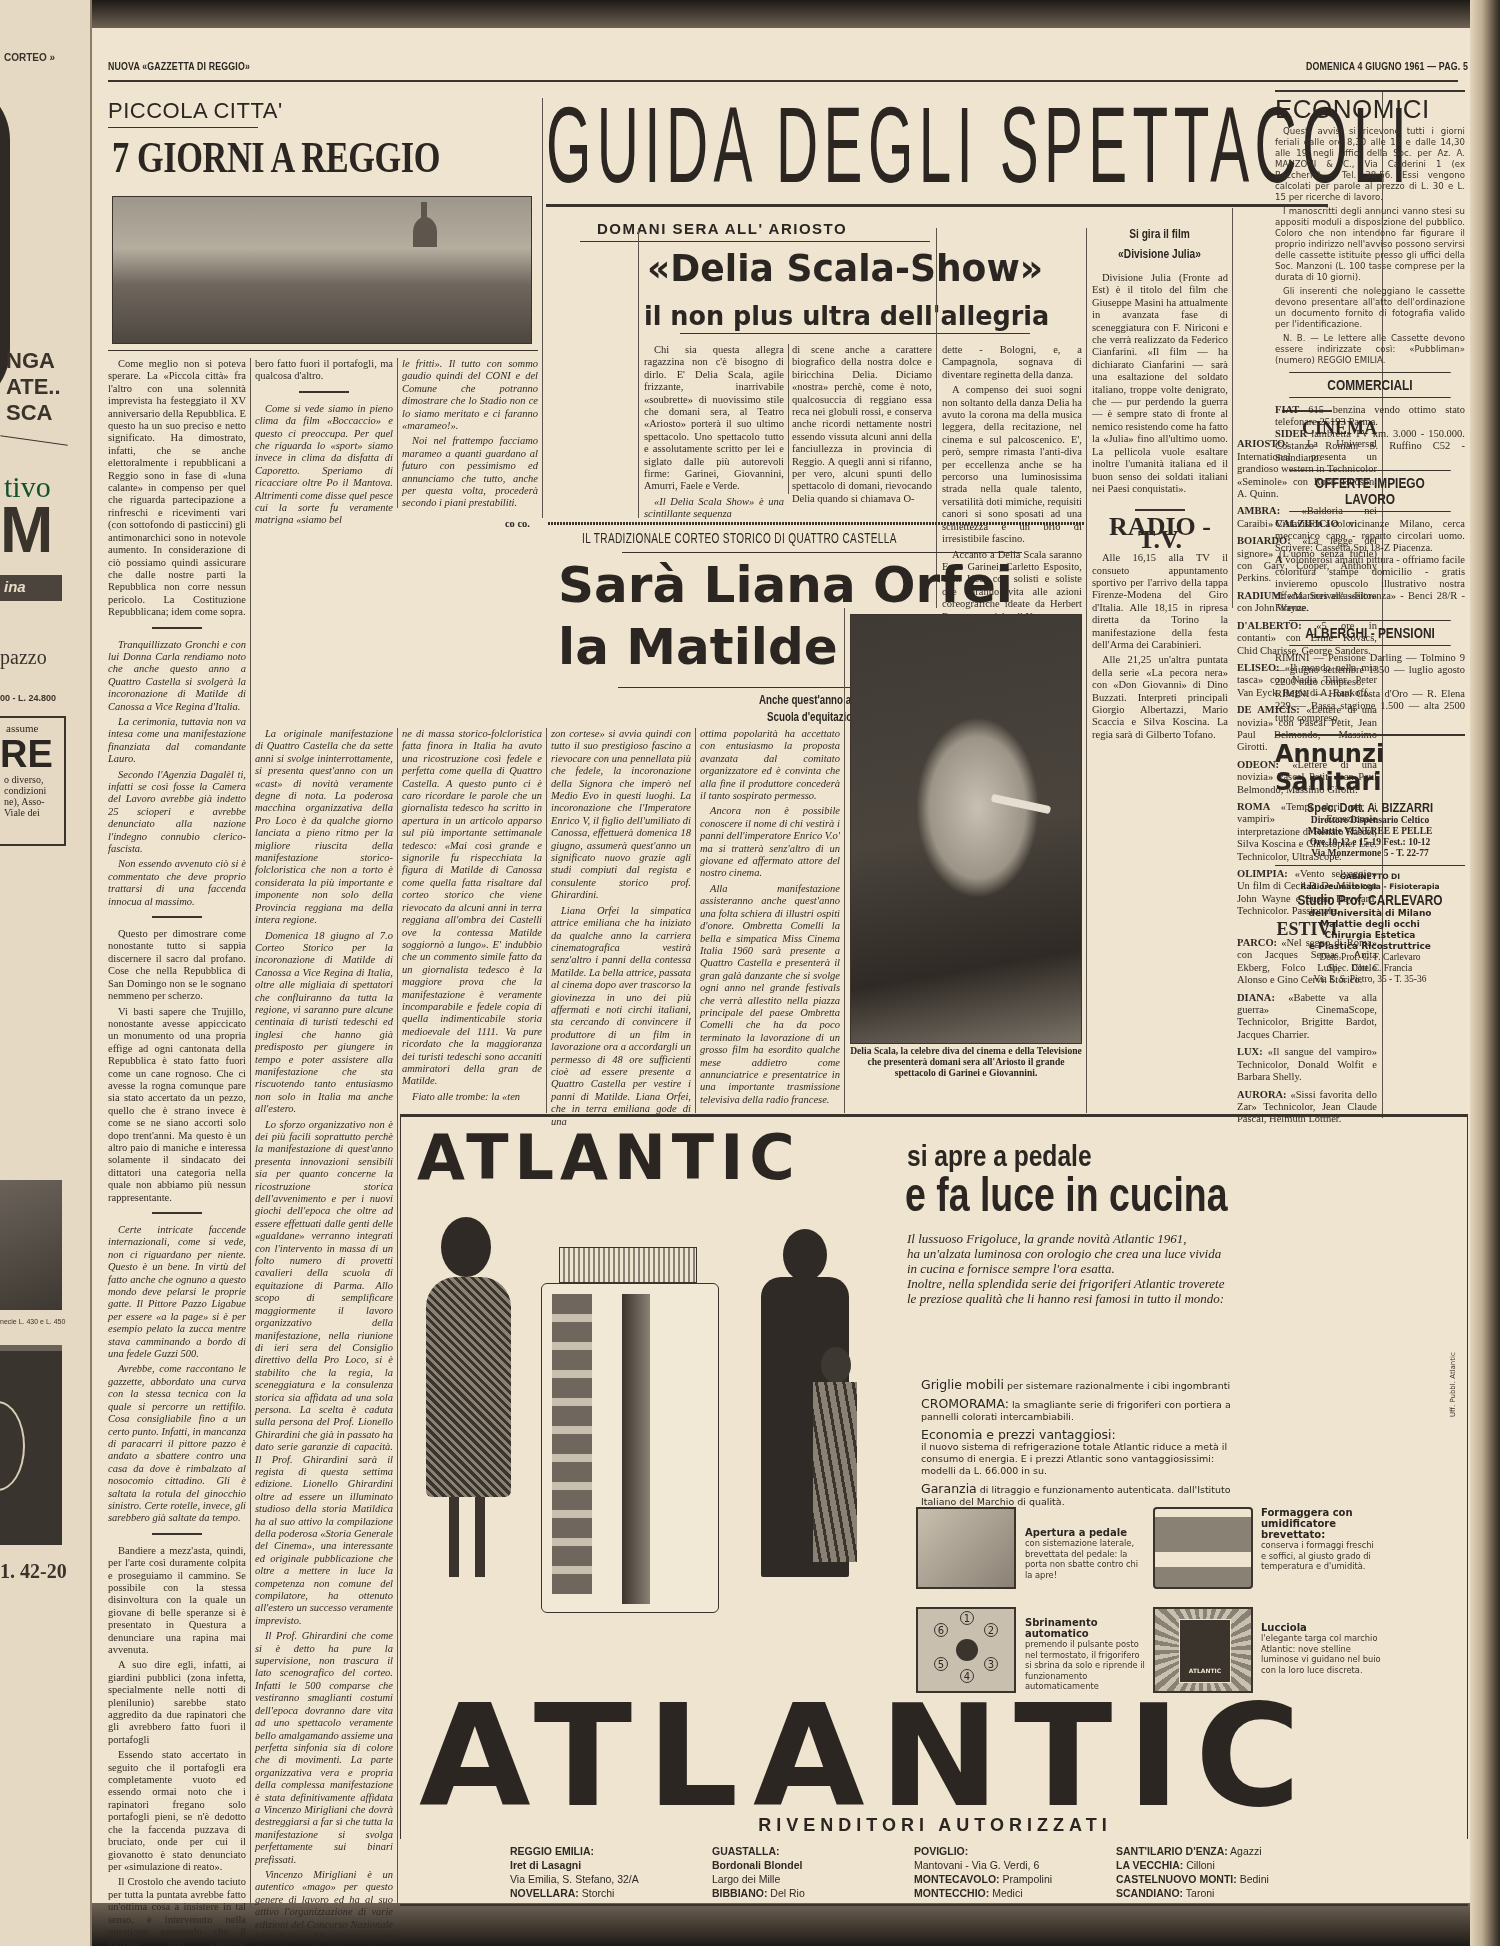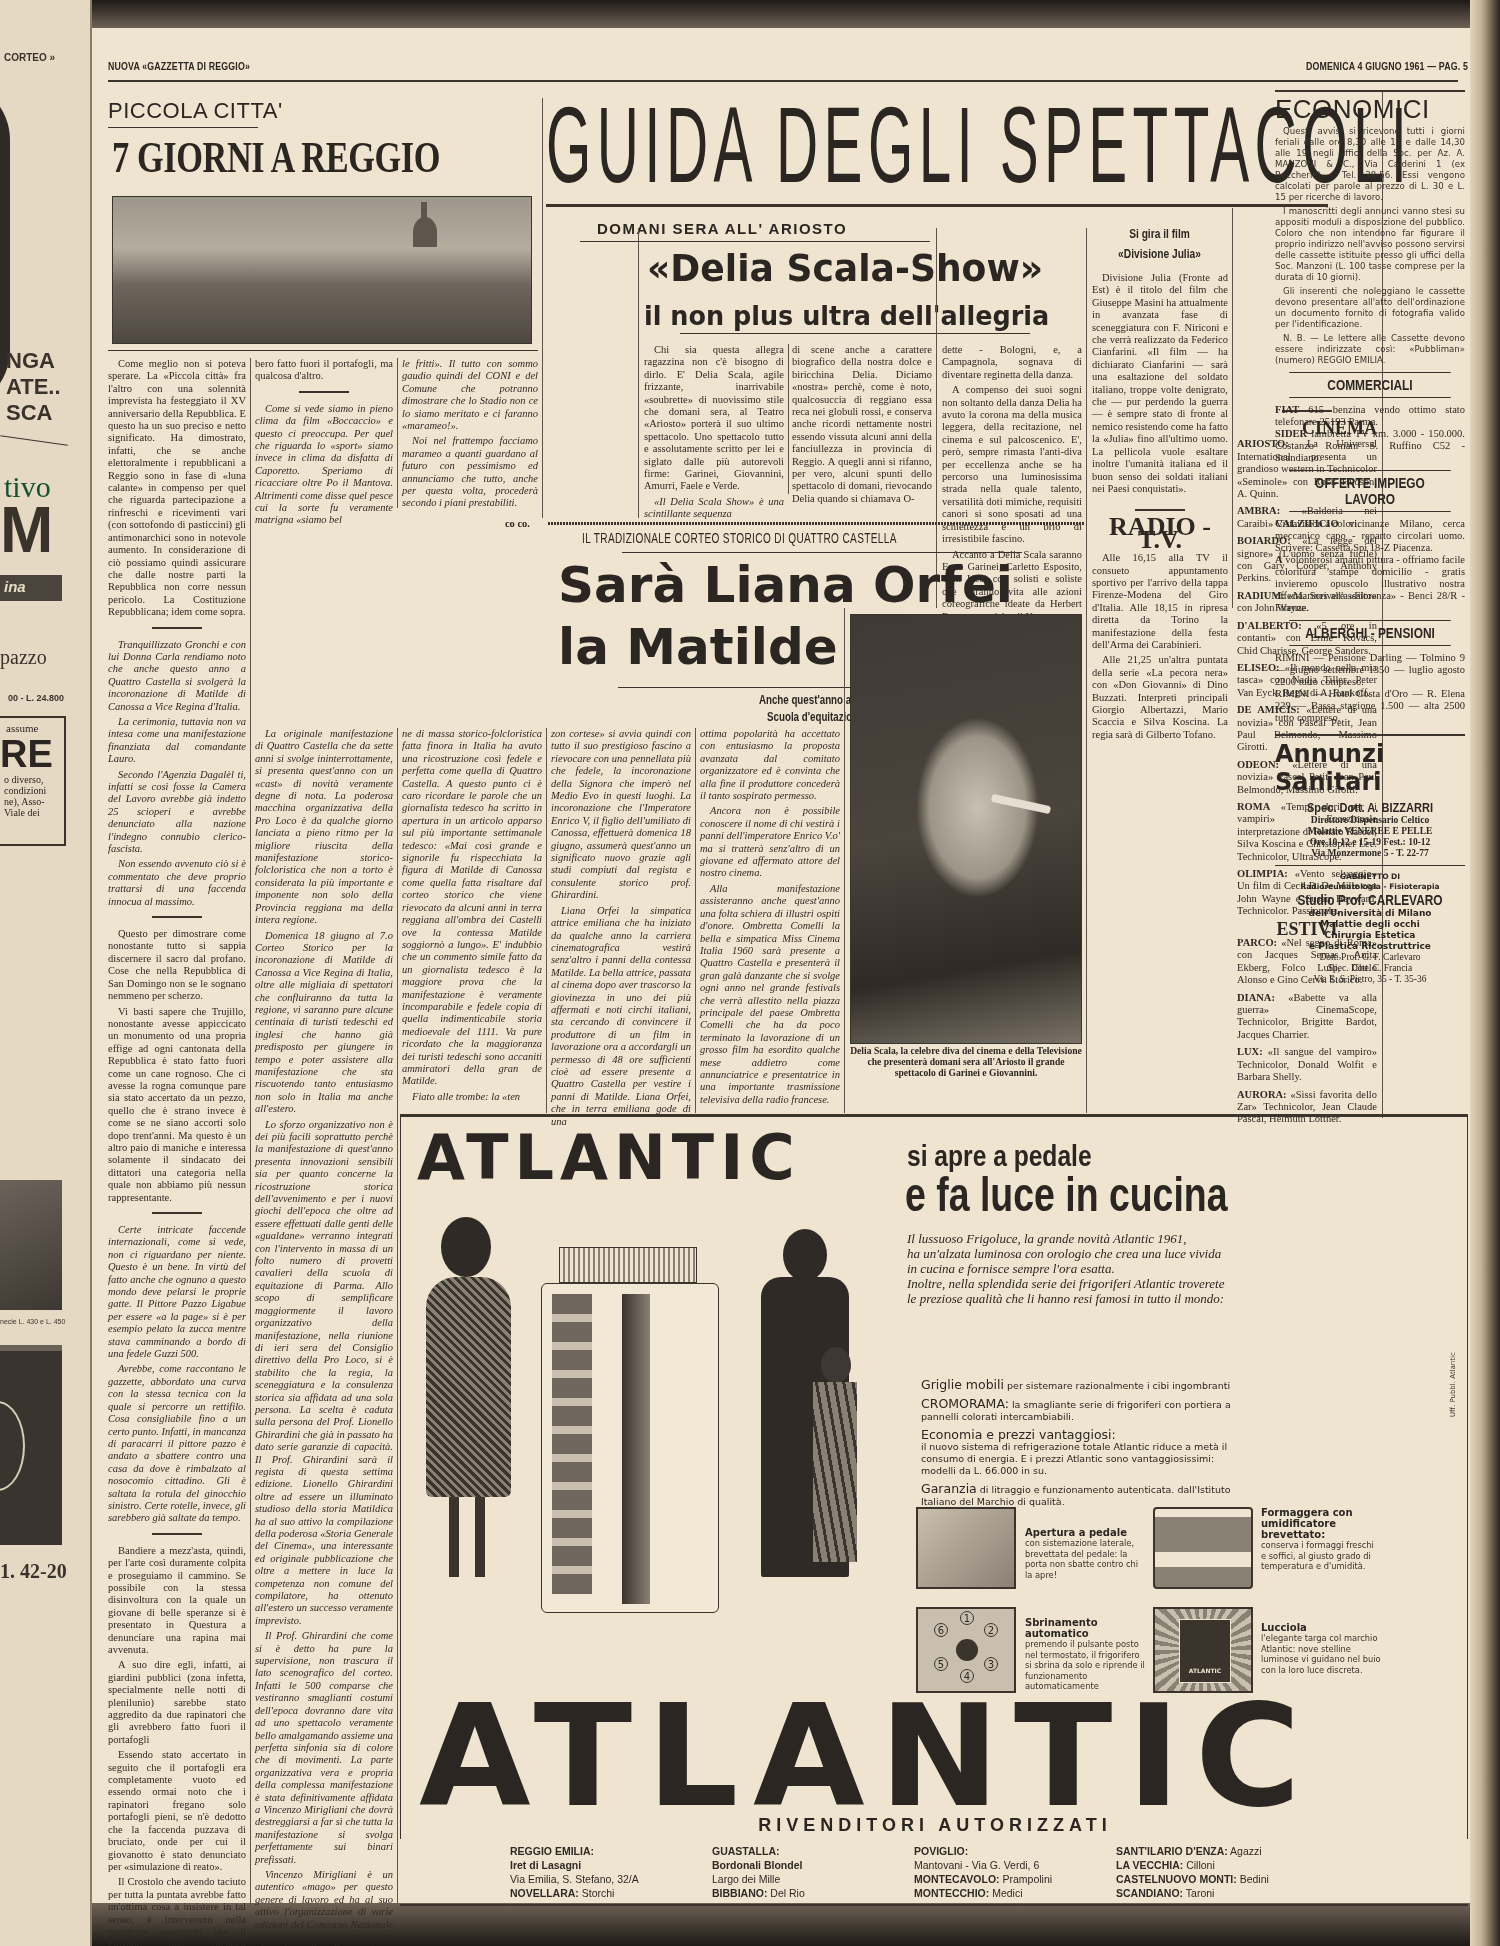--- a/index.html
+++ b/index.html
@@ -61,21 +61,21 @@
   <div class="lp" style="left:6px;top:348px;font-size:22px;line-height:26px;">
     <div>NGA</div>
     <div>ATE..</div>
     <div>SCA</div>
   </div>
   <div class="abs" style="left:0;top:440px;width:68px;height:1px;background:#3b342d;transform:rotate(8deg);"></div>
   <div class="abs serif" style="left:4px;top:470px;font-size:30px;color:#14532d;">tivo</div>
   <div class="abs lsans" style="left:0;top:498px;font-size:64px;font-weight:bold;color:#3a332c;line-height:64px;">M</div>
   <div class="abs lsans" style="left:0;top:575px;width:62px;height:26px;background:#4b443c;color:#e8dcc5;font-size:15px;font-style:italic;font-weight:bold;padding:3px 4px;">ina</div>
   <div class="abs serif" style="left:0;top:646px;font-size:20px;color:#3a332c;">pazzo</div>
-  <div class="abs lsans" style="left:8px;top:693px;font-size:9px;font-weight:bold;color:#3a332c;">00 - L. 24.800</div>
+  <div class="abs lsans" style="left:0;top:693px;font-size:9px;font-weight:bold;color:#3a332c;">00 - L. 24.800</div>
   <div class="abs" style="left:0;top:716px;width:66px;height:130px;border:2px solid #3b342d;border-left:none;">
     <div class="serif" style="font-size:11px;padding:4px 0 0 6px;">assume</div>
     <div class="lsans" style="font-size:38px;font-weight:bold;line-height:40px;">RE</div>
     <div class="serif" style="font-size:10px;line-height:11px;padding-left:4px;">
       <div>o diverso,</div>
       <div>condizioni</div>
       <div>ne), Asso-</div>
       <div>Viale dei</div>
     </div>
   </div>

